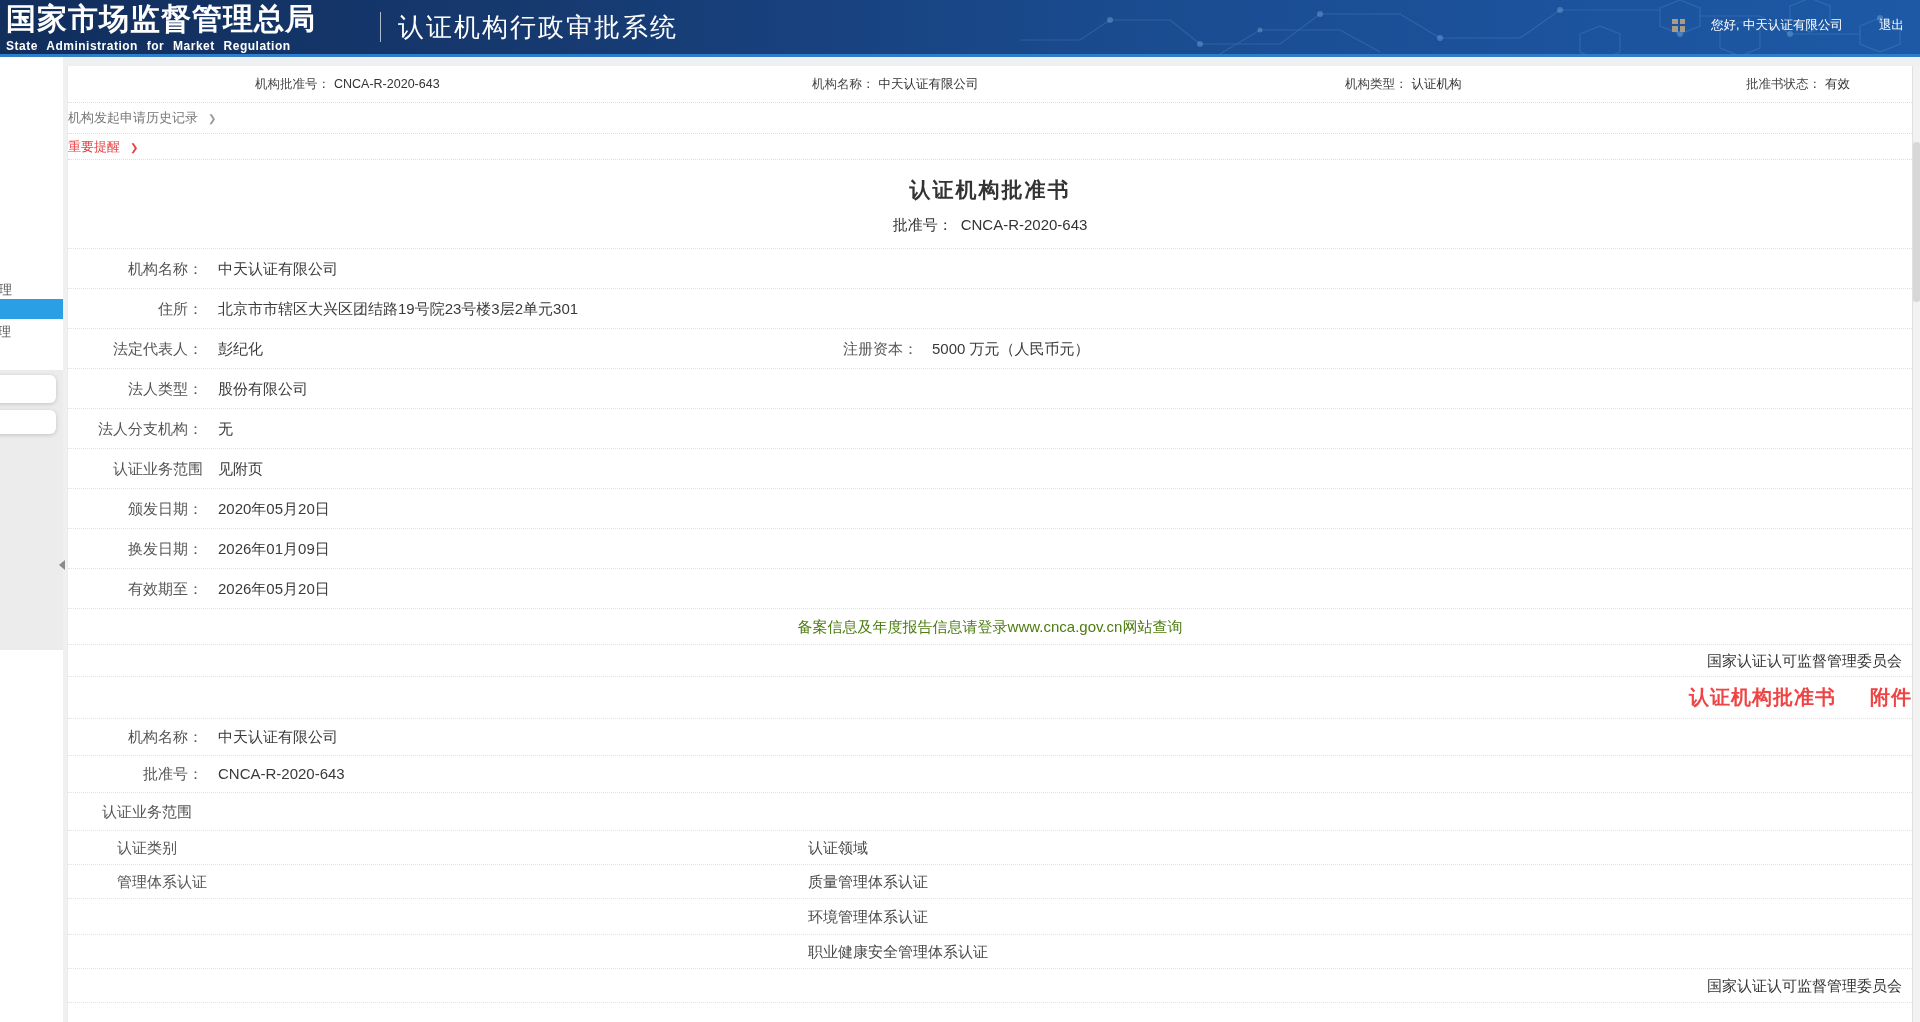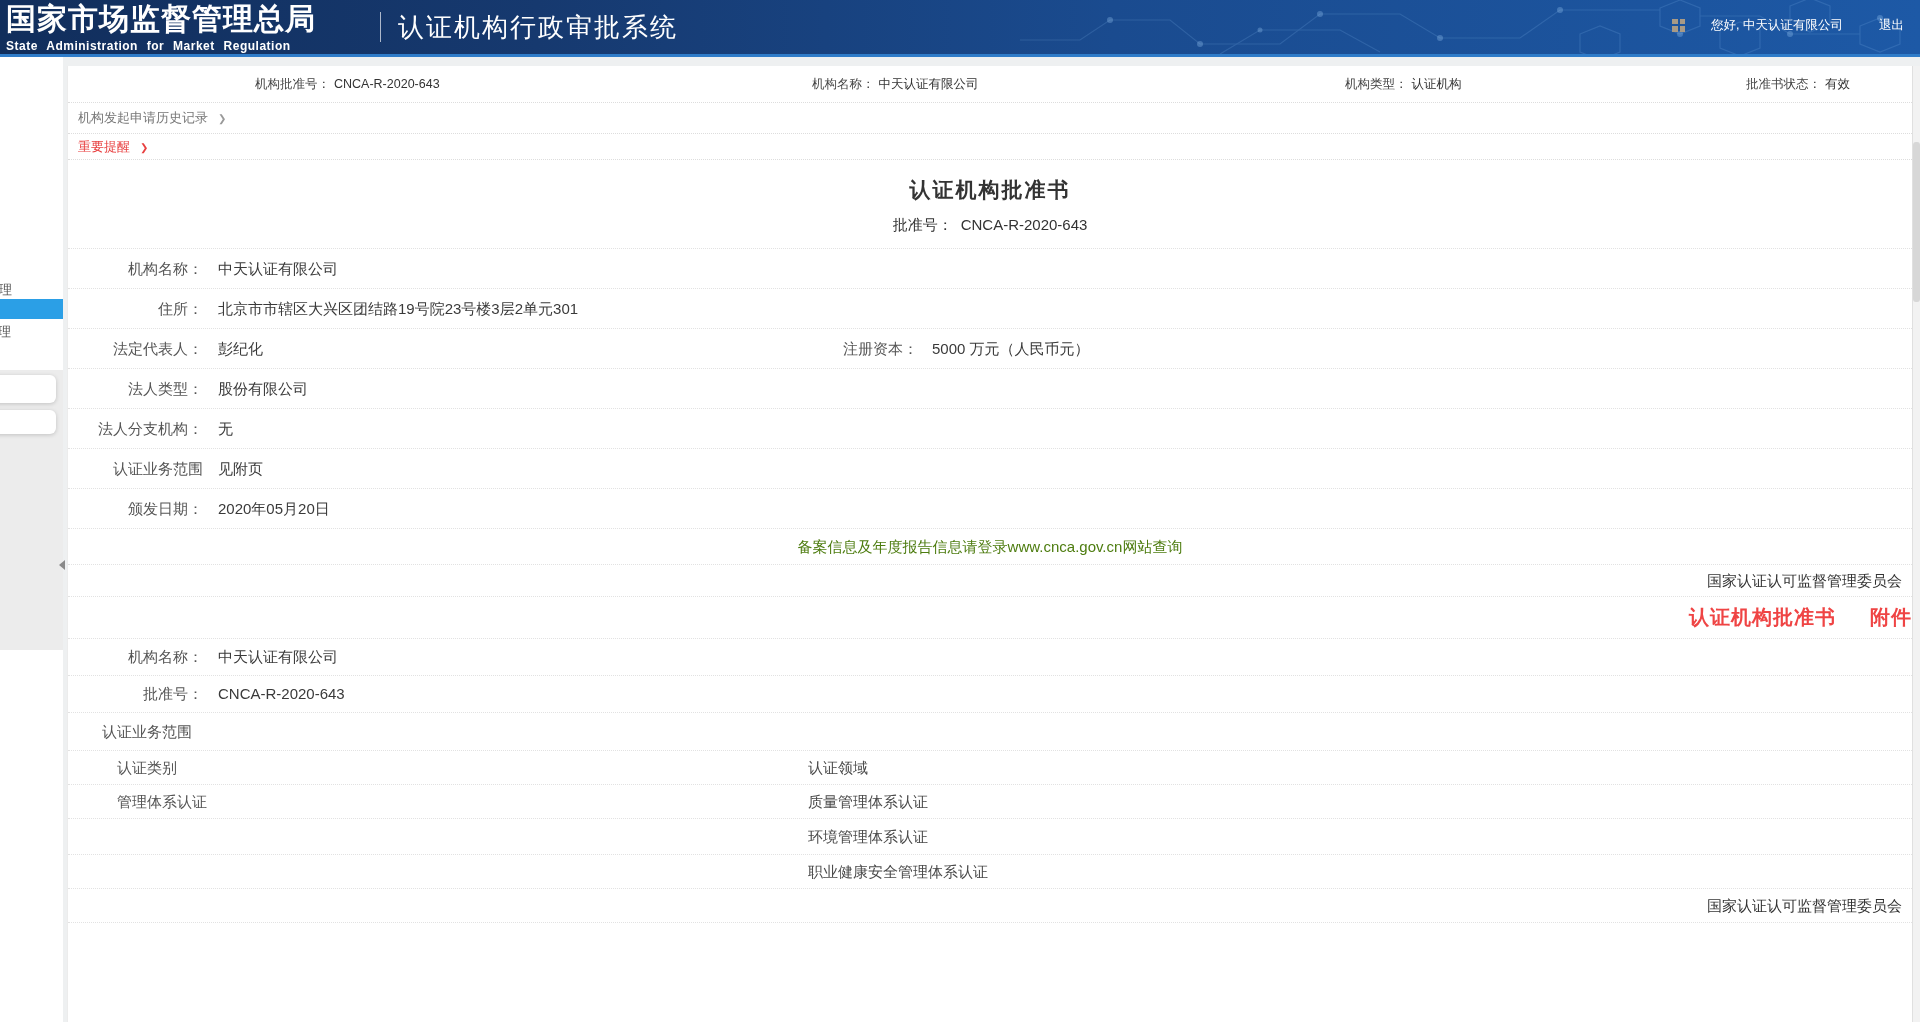--- a/index.html
+++ b/index.html
@@ -50,21 +50,21 @@
     position:absolute; left:67px; top:66px; width:1846px; height:956px;
     background:#fff; border-left:1px solid #ececec; border-right:1px solid #e0e0e0;
     display:flex; flex-direction:column;
   }
   .info-row { position:relative; height:37px; border-bottom:1px dotted #ddd; font-size:12.5px; }
   .info-item { position:absolute; top:0; line-height:36px; white-space:nowrap; }
   .info-item .ilbl { color:#444; }
   .info-item .ival { color:#333; margin-left:4px; }
   .i1{left:187px;} .i2{left:744px;} .i3{left:1277px;} .i4{left:1678px;}
 
-  .link-row { height:31px; line-height:30px; padding-left:10px; border-bottom:1px dotted #ddd;
+  .link-row { height:31px; line-height:30px; border-bottom:1px dotted #ddd;
               font-size:13px; color:#777; cursor:pointer; white-space:nowrap; }
   .link-row .arrow { font-size:10px; color:#999; margin-left:10px; }
   .link-row.important { height:26px; line-height:25px; color:#e84040; font-weight:normal; }
   .link-row.important .arrow { color:#e84040; }
 
   .doc-head { height:88px; border-bottom:none; text-align:center; }
   .doc-title { padding-top:16px; font-size:21px; font-weight:600; color:#333; letter-spacing:2px; }
   .doc-sub { margin-top:12px; font-size:15px; color:#333; }
   .doc-sub .sval { margin-left:8px; }
 
@@ -198,20 +198,26 @@
   </div>
   <div class="f-row">
     <span class="lbl">法人分支机构：</span><span class="val">无</span>
   </div>
   <div class="f-row">
     <span class="lbl">认证业务范围</span><span class="val">见附页</span>
   </div>
   <div class="f-row">
     <span class="lbl">颁发日期：</span><span class="val">2020年05月20日</span>
   </div>
+  <div class="f-row">
+    <span class="lbl">换发日期：</span><span class="val">2026年01月09日</span>
+  </div>
+  <div class="f-row">
+    <span class="lbl">有效期至：</span><span class="val">2026年05月20日</span>
+  </div>
 
   <div class="note-row">备案信息及年度报告信息请登录www.cnca.gov.cn网站查询</div>
   <div class="issuer-row">国家认证认可监督管理委员会</div>
 
   <div class="att-title-row">
     <span>认证机构批准书</span><span class="suffix">附件</span>
   </div>
   <div class="att-row">
     <span class="lbl">机构名称：</span><span class="val">中天认证有限公司</span>
   </div>

